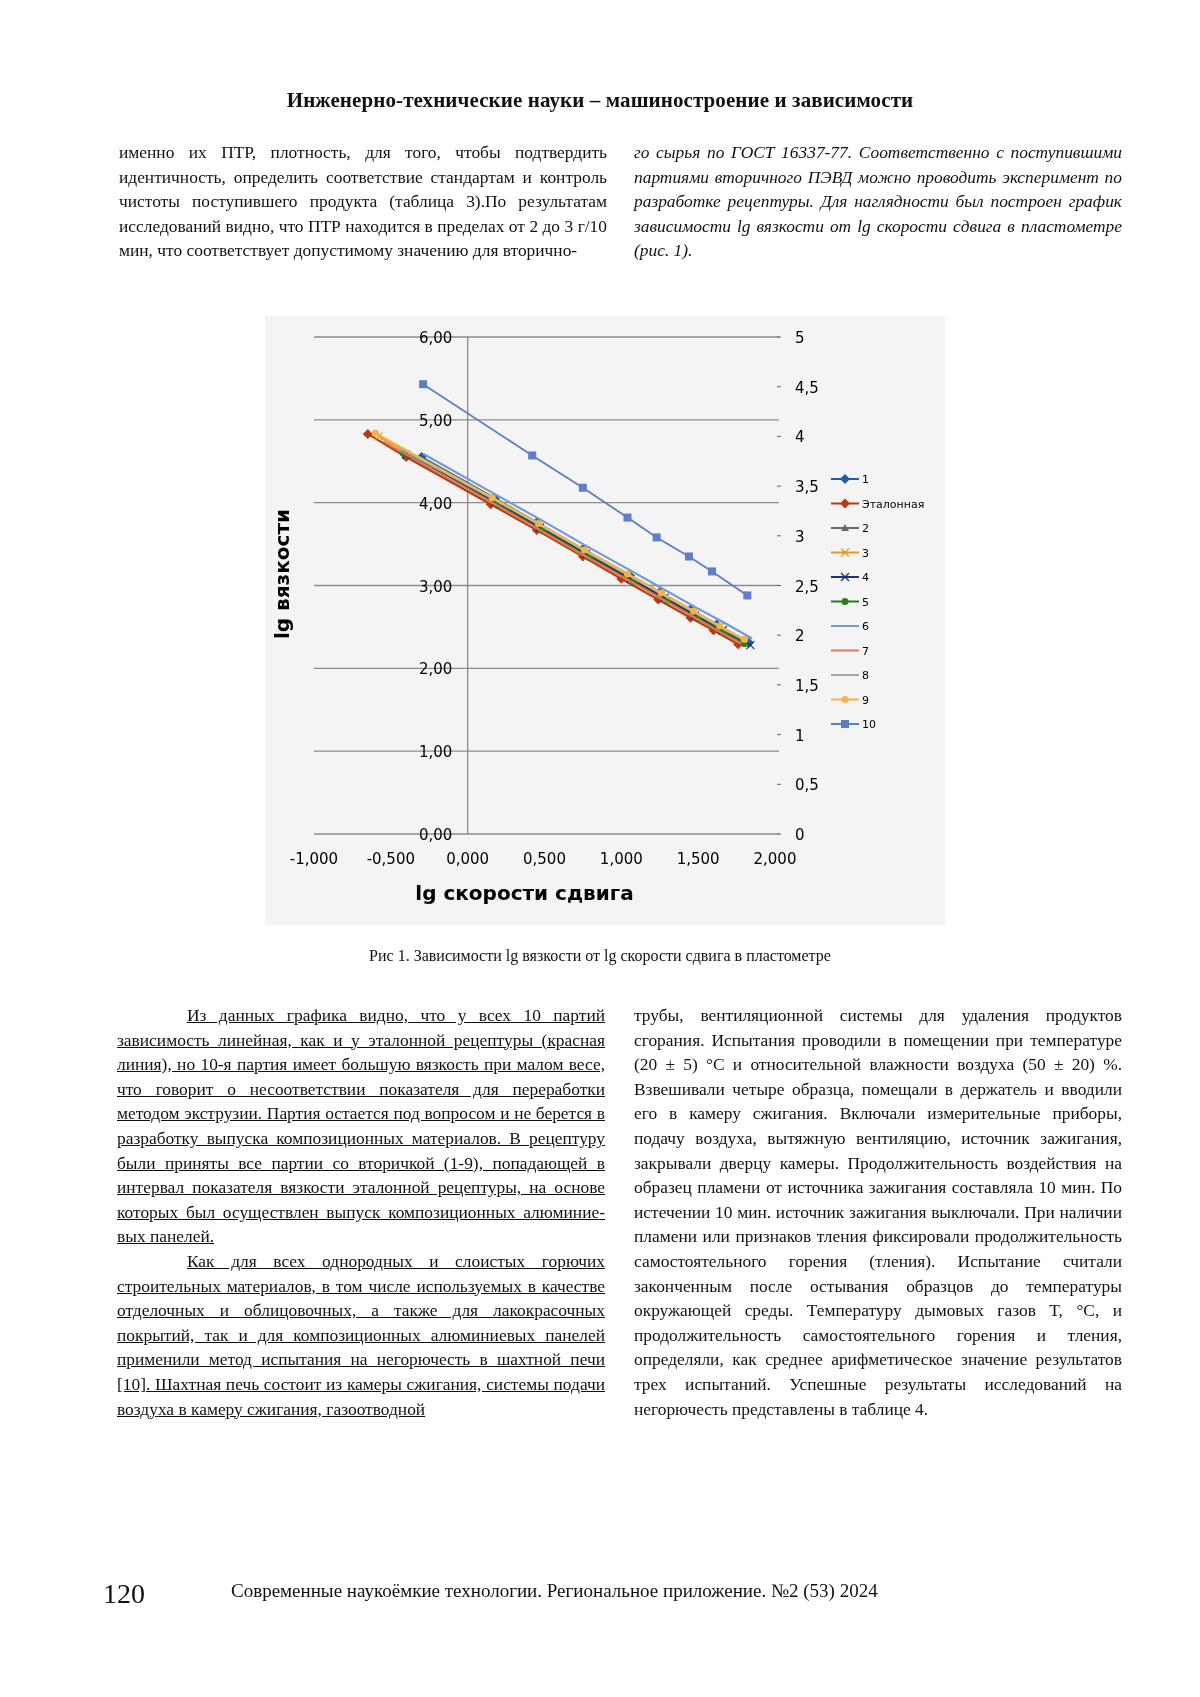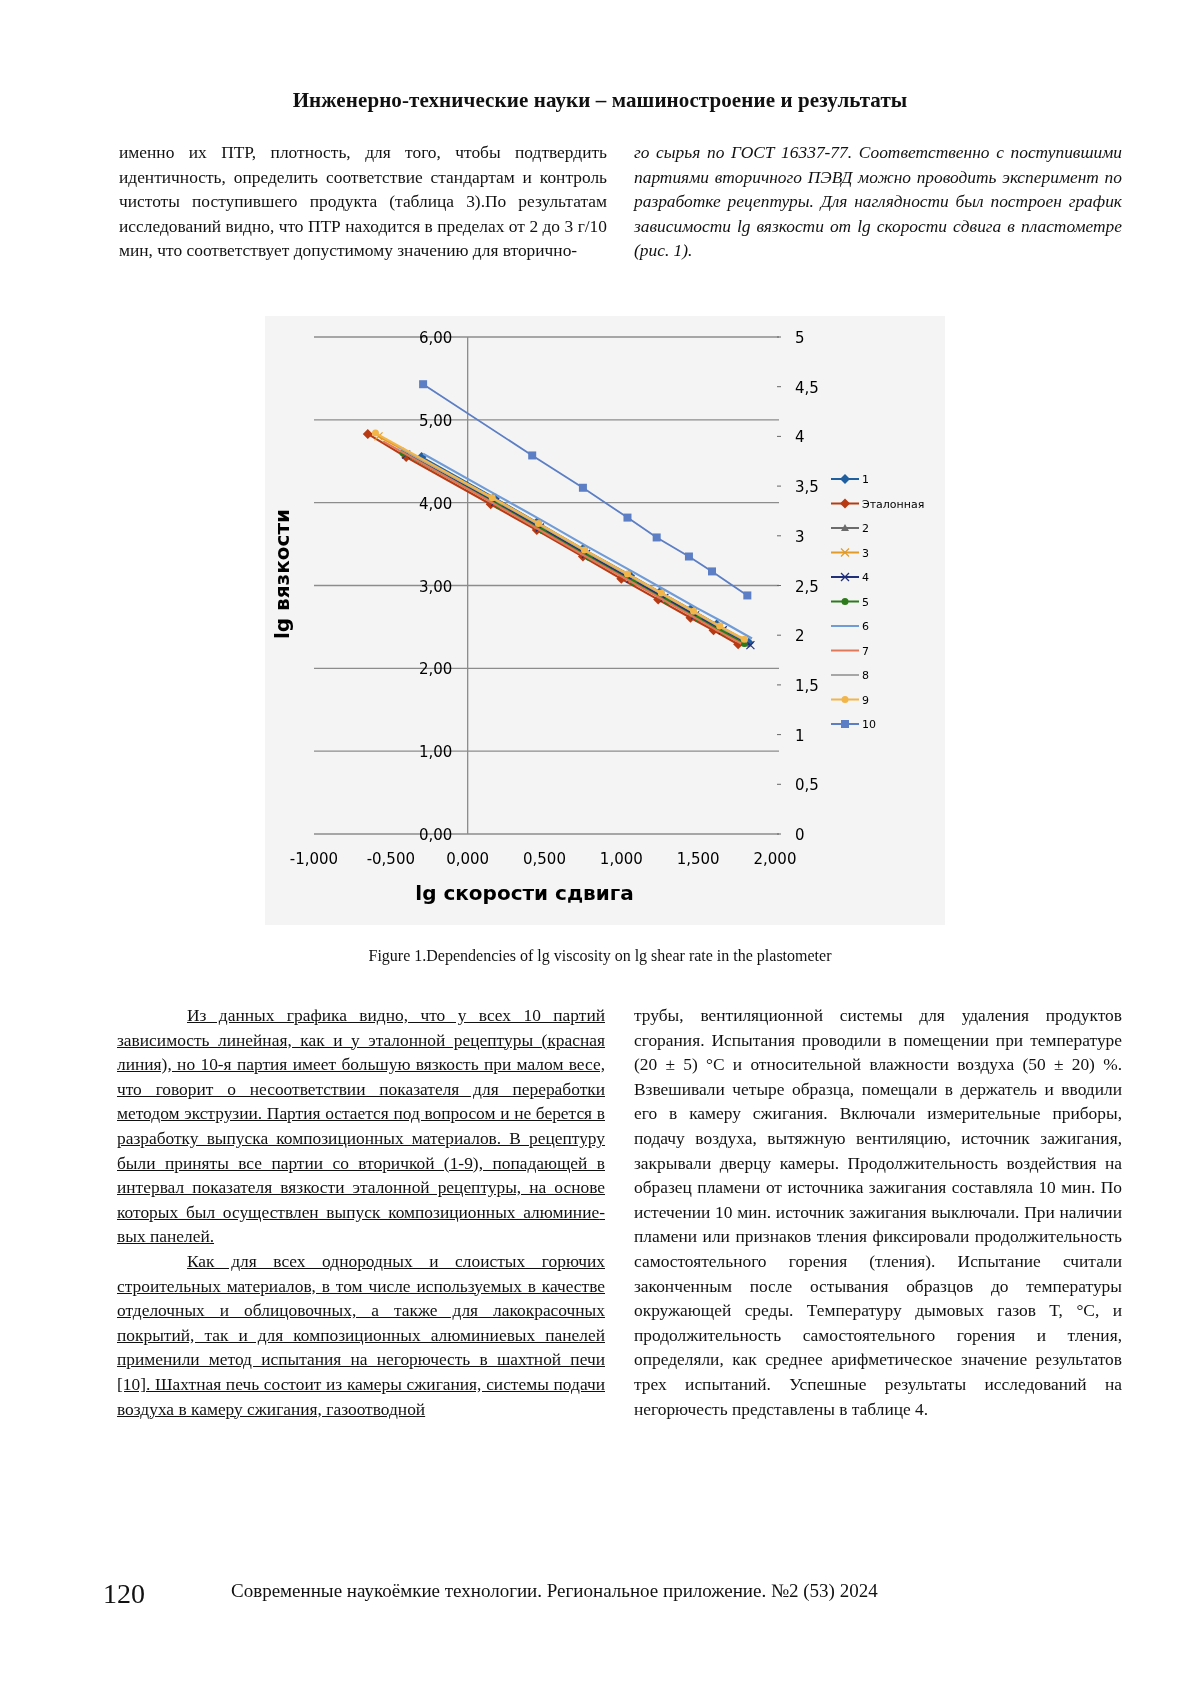--- a/index.html
+++ b/index.html
@@ -21,21 +21,21 @@
   .caption { position: absolute; top: 945px; left: 0; width: 1200px; text-align: center;
          font-size: 16px; line-height: 21px; }
   .footer { position: absolute; top: 1578px; left: 103px; width: 1000px; font-size: 19px; }
   .footer .page-num { position: absolute; left: 0; top: 0; font-size: 28px; }
   .footer .journal { position: absolute; left: 128px; top: 2px; }
   .svg-text { font-family: "DejaVu Sans", "Liberation Sans", sans-serif; }
 </style>
 </head>
 <body>
 
-<div class="running-head">Инженерно-технические науки – машиностроение и результаты</div>
+<div class="running-head">Инженерно-технические науки – машиностроение и зависимости</div>
 
 <div class="col col-left-top">
   <p>именно их ПТР, плотность, для того, чтобы подтвер­дить идентичность, определить соответствие стан­дартам и контроль чистоты поступившего продукта (таблица 3).По результатам исследований видно, что ПТР находится в пределах от 2 до 3 г/10 мин, что соответствует допустимому значению для вторично-</p>
 </div>
 <div class="col col-right-top">
   <p>го сырья по ГОСТ 16337-77. Соответственно с по­ступившими партиями вторичного ПЭВД можно проводить эксперимент по разработке рецептуры. Для наглядности был построен график зависимости lg вязкости от lg скорости сдвига в пластометре (рис. 1).</p>
 </div>
 
 <div class="chart-box">
   <svg id="chart" width="680" height="609">
@@ -267,21 +267,21 @@
           <rect x="576" y="404" width="8" height="8" fill="#5b7ec4"></rect>
           <text x="597" y="412" font-size="11" fill="#000" class="svg-text">10</text>
         </g>
       </g>
     <text id="xlabel" class="svg-text" x="259.5" y="584" text-anchor="middle" font-size="20" font-weight="bold" fill="#000">lg скорости сдвига</text>
     <text id="ylabel" class="svg-text" x="0" y="0" text-anchor="middle" font-size="20" font-weight="bold" fill="#000" transform="translate(24,258) rotate(-90)">lg вязкости</text>
   </svg>
 </div>
 
 <div class="caption">
-  <div>Figure 1.Dependencies of lg viscosity on lg shear rate in the plastometer</div>
+  <div>Рис 1. Зависимости lg вязкости от lg скорости сдвига в пластометре</div>
 </div>
 
 <div class="col col-left-bot">
   <p class="indent">Из данных графика видно, что у всех 10 пар­тий зависимость линейная, как и у эталонной рецеп­туры (красная линия), но 10-я партия имеет боль­шую вязкость при малом весе, что говорит о несоот­ветствии показателя для переработки методом экс­трузии. Партия остается под вопросом и не берется в разработку выпуска композиционных материалов. В рецептуру были приняты все партии со вторичкой (1-9), попадающей в интервал показателя вязкости эталонной рецептуры, на основе которых был осуществлен выпуск композиционных алюминие­вых панелей.</p>
   <p class="indent">Как для всех однородных и слоистых горю­чих строительных материалов, в том числе исполь­зуемых в качестве отделочных и облицовочных, а также для лакокрасочных покрытий, так и для ком­позиционных алюминиевых панелей применили ме­тод испытания на негорючесть в шахтной печи [10]. Шахтная печь состоит из камеры сжигания, системы подачи воздуха в камеру сжигания, газоотводной</p>
 </div>
 <div class="col col-right-bot">
   <p>трубы, вентиляционной системы для удаления про­дуктов сгорания. Испытания проводили в помеще­нии при температуре (20 ± 5) °C и относительной влажности воздуха (50 ± 20) %. Взвешивали четыре образца, помещали в держатель и вводили его в ка­меру сжигания. Включали измерительные приборы, подачу воздуха, вытяжную вентиляцию, источник зажигания, закрывали дверцу камеры. Продолжи­тельность воздействия на образец пламени от источ­ника зажигания составляла 10 мин. По истечении 10 мин. источник зажигания выключали. При наличии пламени или признаков тления фиксировали про­должительность самостоятельного горения (тления). Испытание считали законченным после остывания образцов до температуры окружающей среды. Тем­пературу дымовых газов T, °C, и продолжительность самостоятельного горения и тления, определяли, как среднее арифметическое значение результатов трех испытаний. Успешные результаты исследований на негорючесть представлены в таблице 4.</p>
 </div>
 

